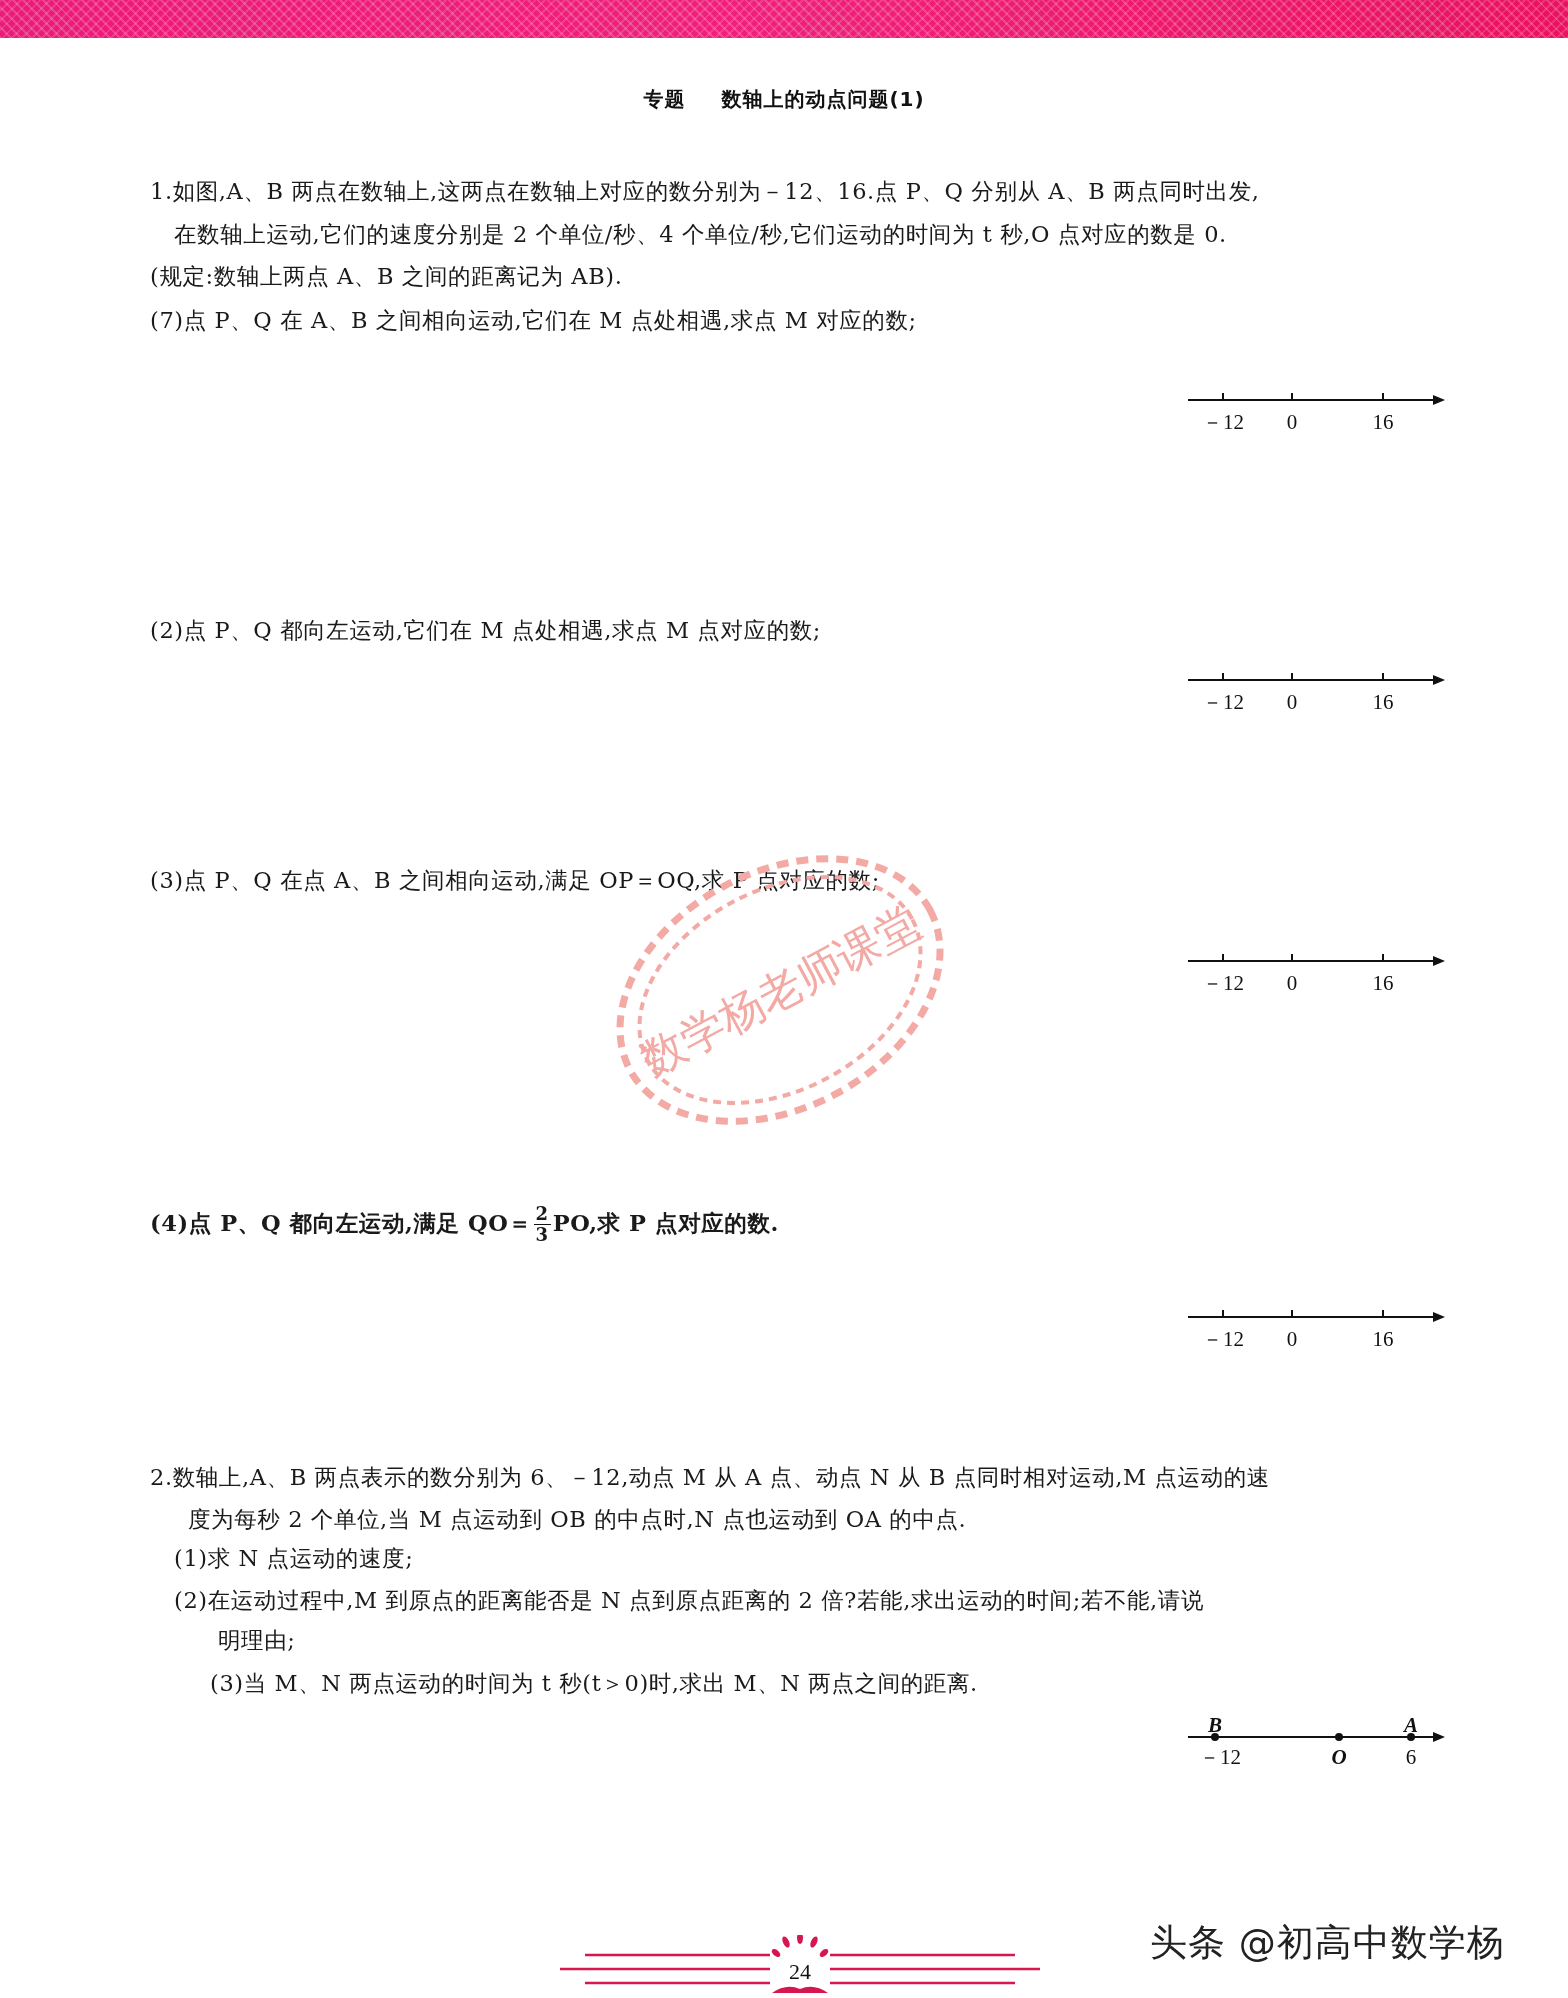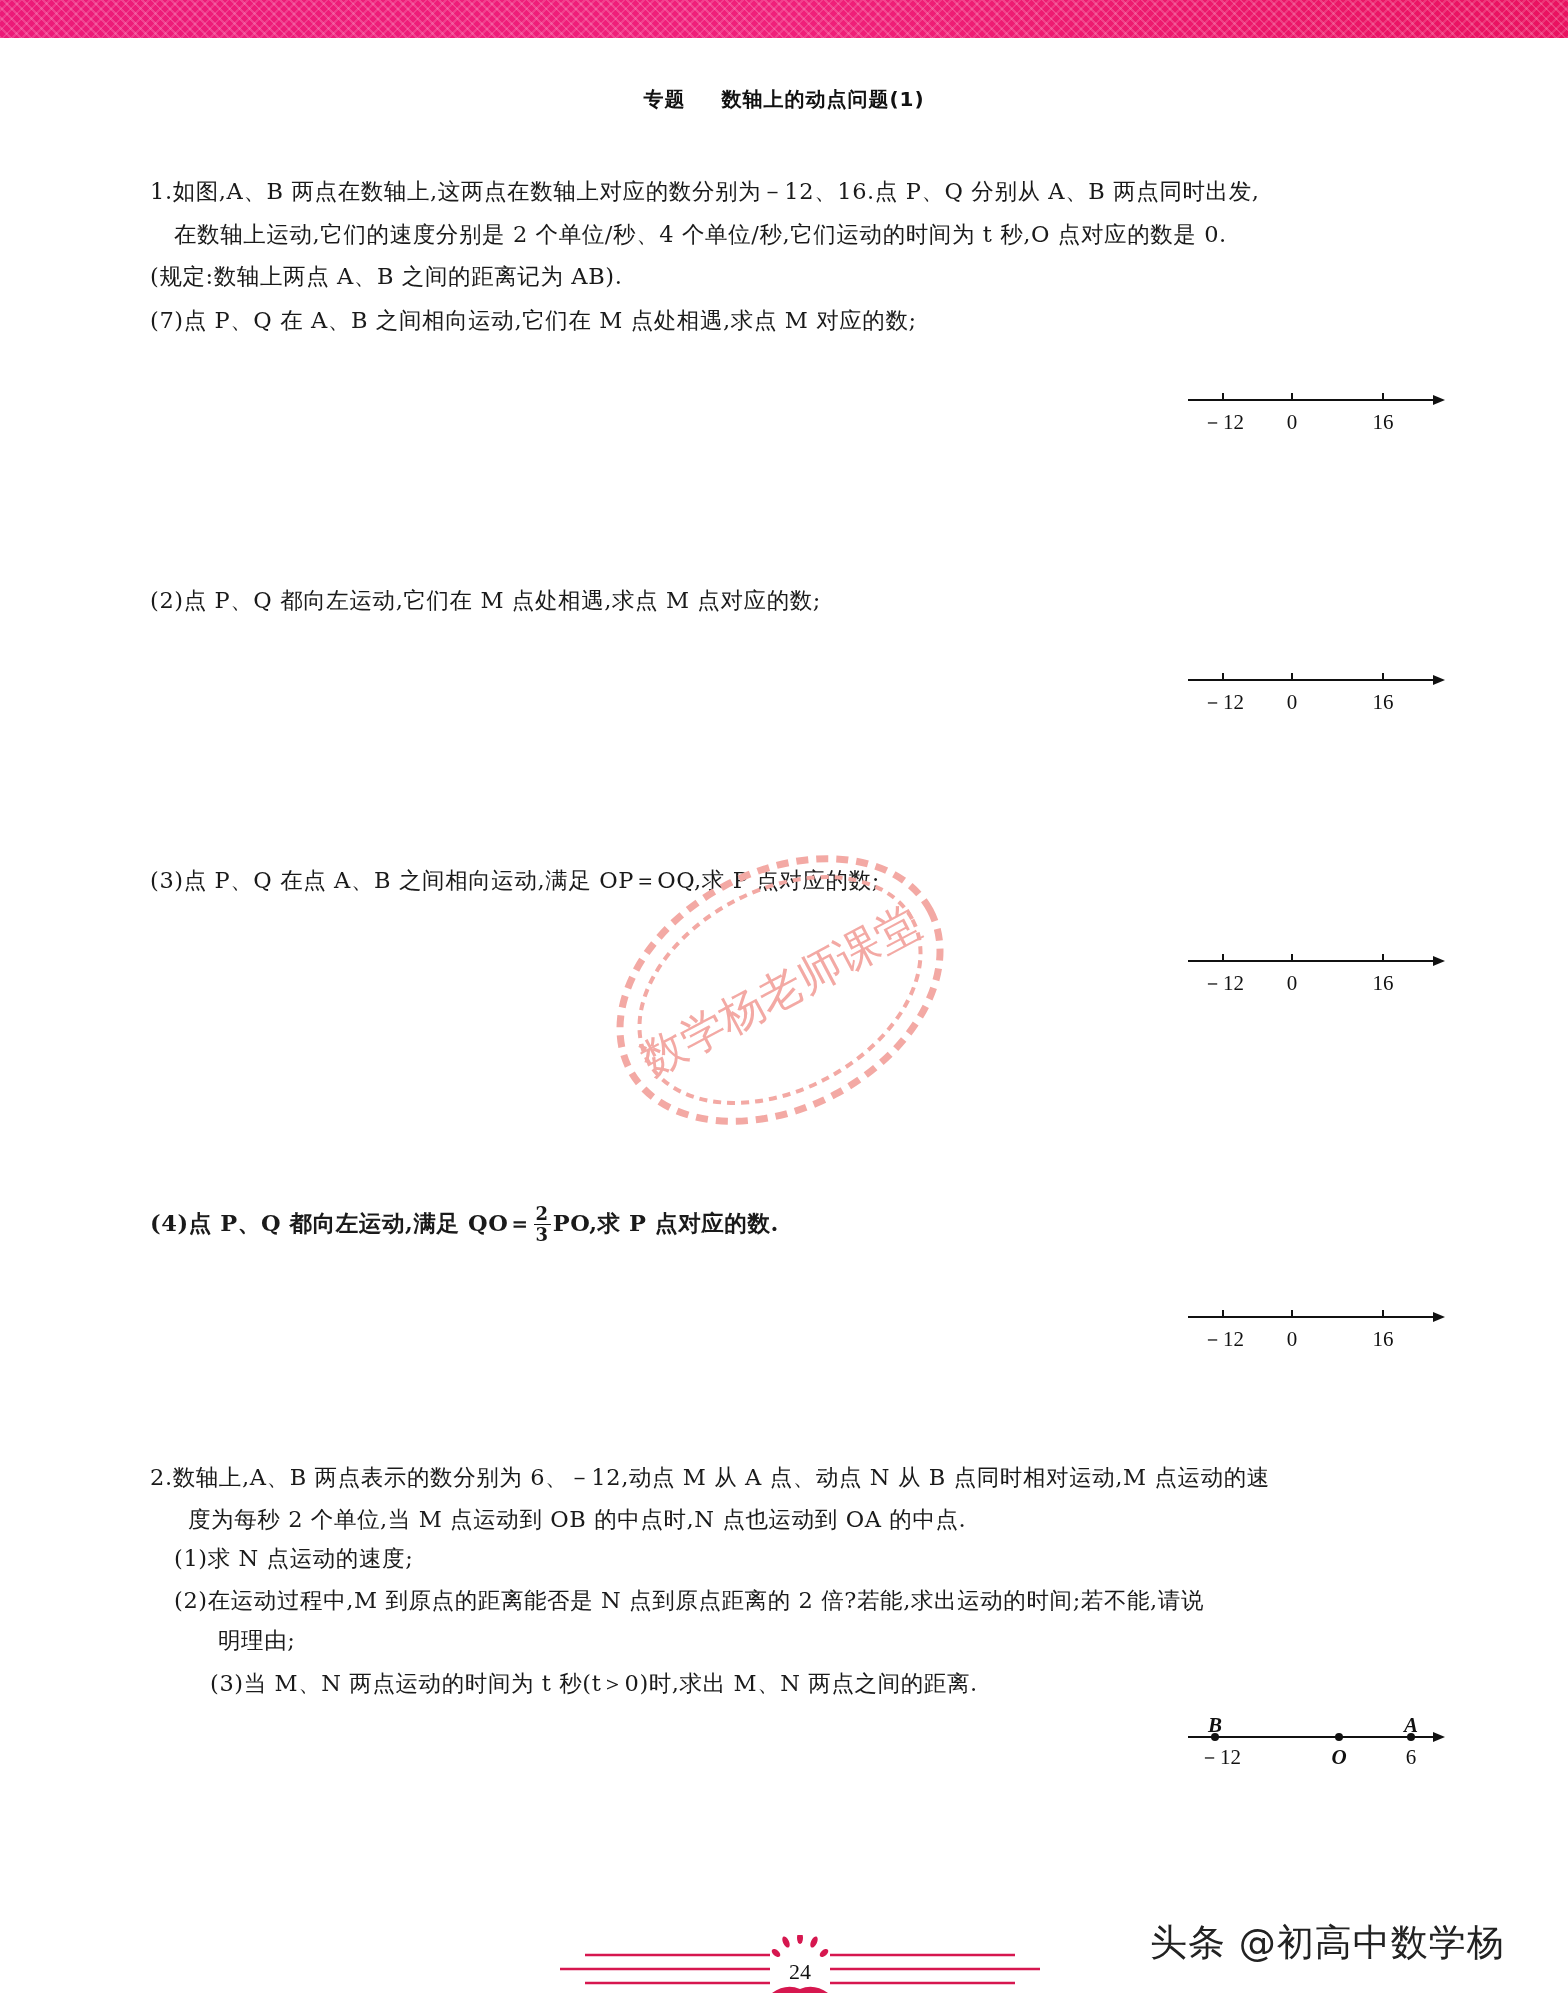--- a/index.html
+++ b/index.html
@@ -61,21 +61,21 @@
     <polygon points="260,12 248,7 248,17" fill="#111"></polygon>
     <line x1="38" y1="5" x2="38" y2="12" stroke="#111" stroke-width="2"></line>
     <line x1="107" y1="5" x2="107" y2="12" stroke="#111" stroke-width="2"></line>
     <line x1="198" y1="5" x2="198" y2="12" stroke="#111" stroke-width="2"></line>
     <text class="nl-label" x="38" y="41" text-anchor="middle">－12</text>
     <text class="nl-label" x="107" y="41" text-anchor="middle">0</text>
     <text class="nl-label" x="198" y="41" text-anchor="middle">16</text>
   </svg>
 </div>
 
-<div class="line" style="left:150px; top:585px;">(2)点 P、Q 都向左运动,它们在 M 点处相遇,求点 M 点对应的数;</div>
+<div class="line" style="left:150px; top:615px;">(2)点 P、Q 都向左运动,它们在 M 点处相遇,求点 M 点对应的数;</div>
 
 <div class="numline" style="left:1185px; top:668px;">
   <svg width="260" height="50" viewBox="0 0 260 50">
     <line x1="3" y1="12" x2="252" y2="12" stroke="#111" stroke-width="2"></line>
     <polygon points="260,12 248,7 248,17" fill="#111"></polygon>
     <line x1="38" y1="5" x2="38" y2="12" stroke="#111" stroke-width="2"></line>
     <line x1="107" y1="5" x2="107" y2="12" stroke="#111" stroke-width="2"></line>
     <line x1="198" y1="5" x2="198" y2="12" stroke="#111" stroke-width="2"></line>
     <text class="nl-label" x="38" y="41" text-anchor="middle">－12</text>
     <text class="nl-label" x="107" y="41" text-anchor="middle">0</text>

